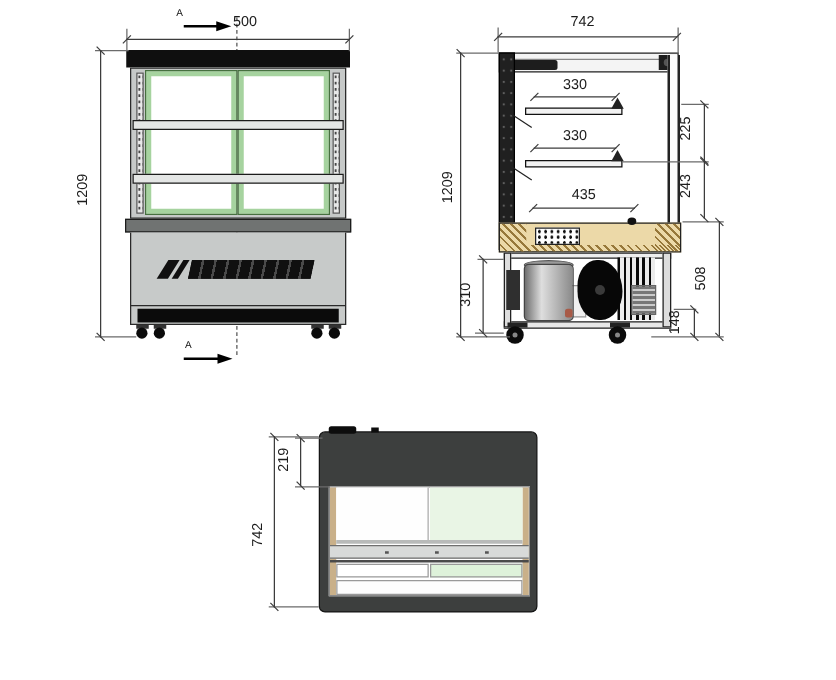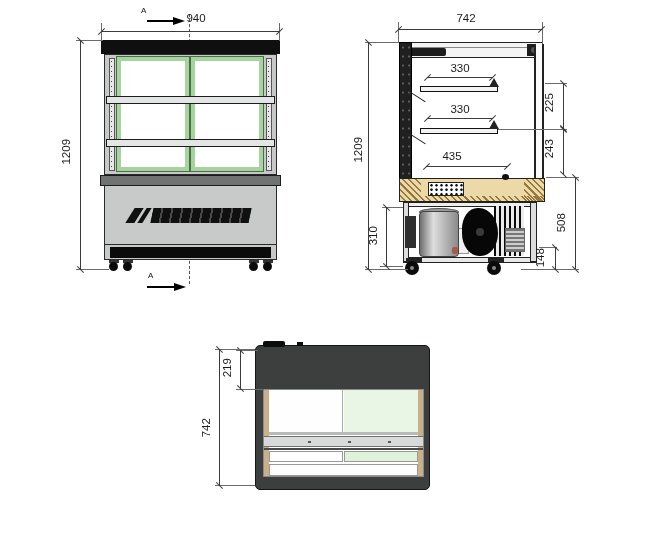--- a/index.html
+++ b/index.html
@@ -54,21 +54,21 @@
   <div class="abs" style="left:249px;top:260px;width:10px;height:3px;background:#333;"></div>
   <div class="abs" style="left:263px;top:260px;width:10px;height:3px;background:#333;"></div>
   <div class="abs" style="left:109px;top:262px;width:9px;height:9px;background:#0b0b0b;border-radius:50%;"></div>
   <div class="abs" style="left:123px;top:262px;width:9px;height:9px;background:#0b0b0b;border-radius:50%;"></div>
   <div class="abs" style="left:249px;top:262px;width:9px;height:9px;background:#0b0b0b;border-radius:50%;"></div>
   <div class="abs" style="left:263px;top:262px;width:9px;height:9px;background:#0b0b0b;border-radius:50%;"></div>
 
   <div class="ext" style="left:101px;top:23px;width:1px;height:18px;"></div>
   <div class="ext" style="left:279px;top:23px;width:1px;height:18px;"></div>
   <div class="dimh" style="left:101px;top:31px;width:179px;"></div>
-  <div class="lbl" style="left:177px;top:13px;width:38px;">940</div>
+  <div class="lbl" style="left:177px;top:13px;width:38px;">500</div>
   <div class="slbl" style="left:141px;top:7px;">A</div>
   <div class="ext" style="left:147px;top:20px;width:27px;height:2px;background:#000;"></div>
   <div class="arrowR" style="left:173px;top:17px;"></div>
   <div class="slbl" style="left:148px;top:272px;">A</div>
   <div class="ext" style="left:147px;top:286px;width:28px;height:2px;background:#000;"></div>
   <div class="arrowR" style="left:174px;top:283px;"></div>
   <div class="ext" style="left:76px;top:40px;width:27px;height:1px;"></div>
   <div class="ext" style="left:76px;top:269px;width:33px;height:1px;"></div>
   <div class="dimv" style="left:80px;top:40px;height:230px;"></div>
   <div class="vlbl" style="left:45px;top:146px;">1209</div>
@@ -87,21 +87,21 @@
   <div class="ext" style="left:407px;top:96px;width:20px;height:1px;background:#222;transform:rotate(33deg);"></div>
   <div class="abs" style="left:420px;top:128px;width:78px;height:6px;background:#f2f2f2;border:1px solid #111;"></div>
   <div class="abs" style="left:489px;top:120px;width:0;height:0;border-left:5px solid transparent;border-right:5px solid transparent;border-bottom:9px solid #222;"></div>
   <div class="ext" style="left:407px;top:138px;width:20px;height:1px;background:#222;transform:rotate(33deg);"></div>
 
   <div class="dimh" style="left:427px;top:77px;width:66px;"></div>
   <div class="lbl" style="left:443px;top:63px;width:34px;">330</div>
   <div class="dimh" style="left:427px;top:118px;width:66px;"></div>
   <div class="lbl" style="left:443px;top:104px;width:34px;">330</div>
   <div class="dimh" style="left:426px;top:166px;width:82px;"></div>
-  <div class="lbl" style="left:431px;top:151px;width:42px;">435</div>
+  <div class="lbl" style="left:446px;top:151px;width:42px;">435</div>
 
   <div class="abs" style="left:399px;top:178px;width:146px;height:24px;background:#ecd9a8;border:1px solid #222;"></div>
   <div class="abs hatch" style="left:400px;top:179px;width:21px;height:22px;"></div>
   <div class="abs hatch" style="left:524px;top:179px;width:20px;height:22px;"></div>
   <div class="abs hatch" style="left:400px;top:196px;width:144px;height:5px;"></div>
   <div class="abs grate" style="left:428px;top:182px;width:36px;height:14px;"></div>
   <div class="abs" style="left:502px;top:174px;width:7px;height:6px;background:#111;border-radius:50%;"></div>
 
   <div class="abs" style="left:403px;top:202px;width:134px;height:5px;background:#eee;border:1px solid #222;"></div>
   <div class="abs" style="left:403px;top:257px;width:134px;height:6px;background:#e8e8e8;border:1px solid #222;"></div>

